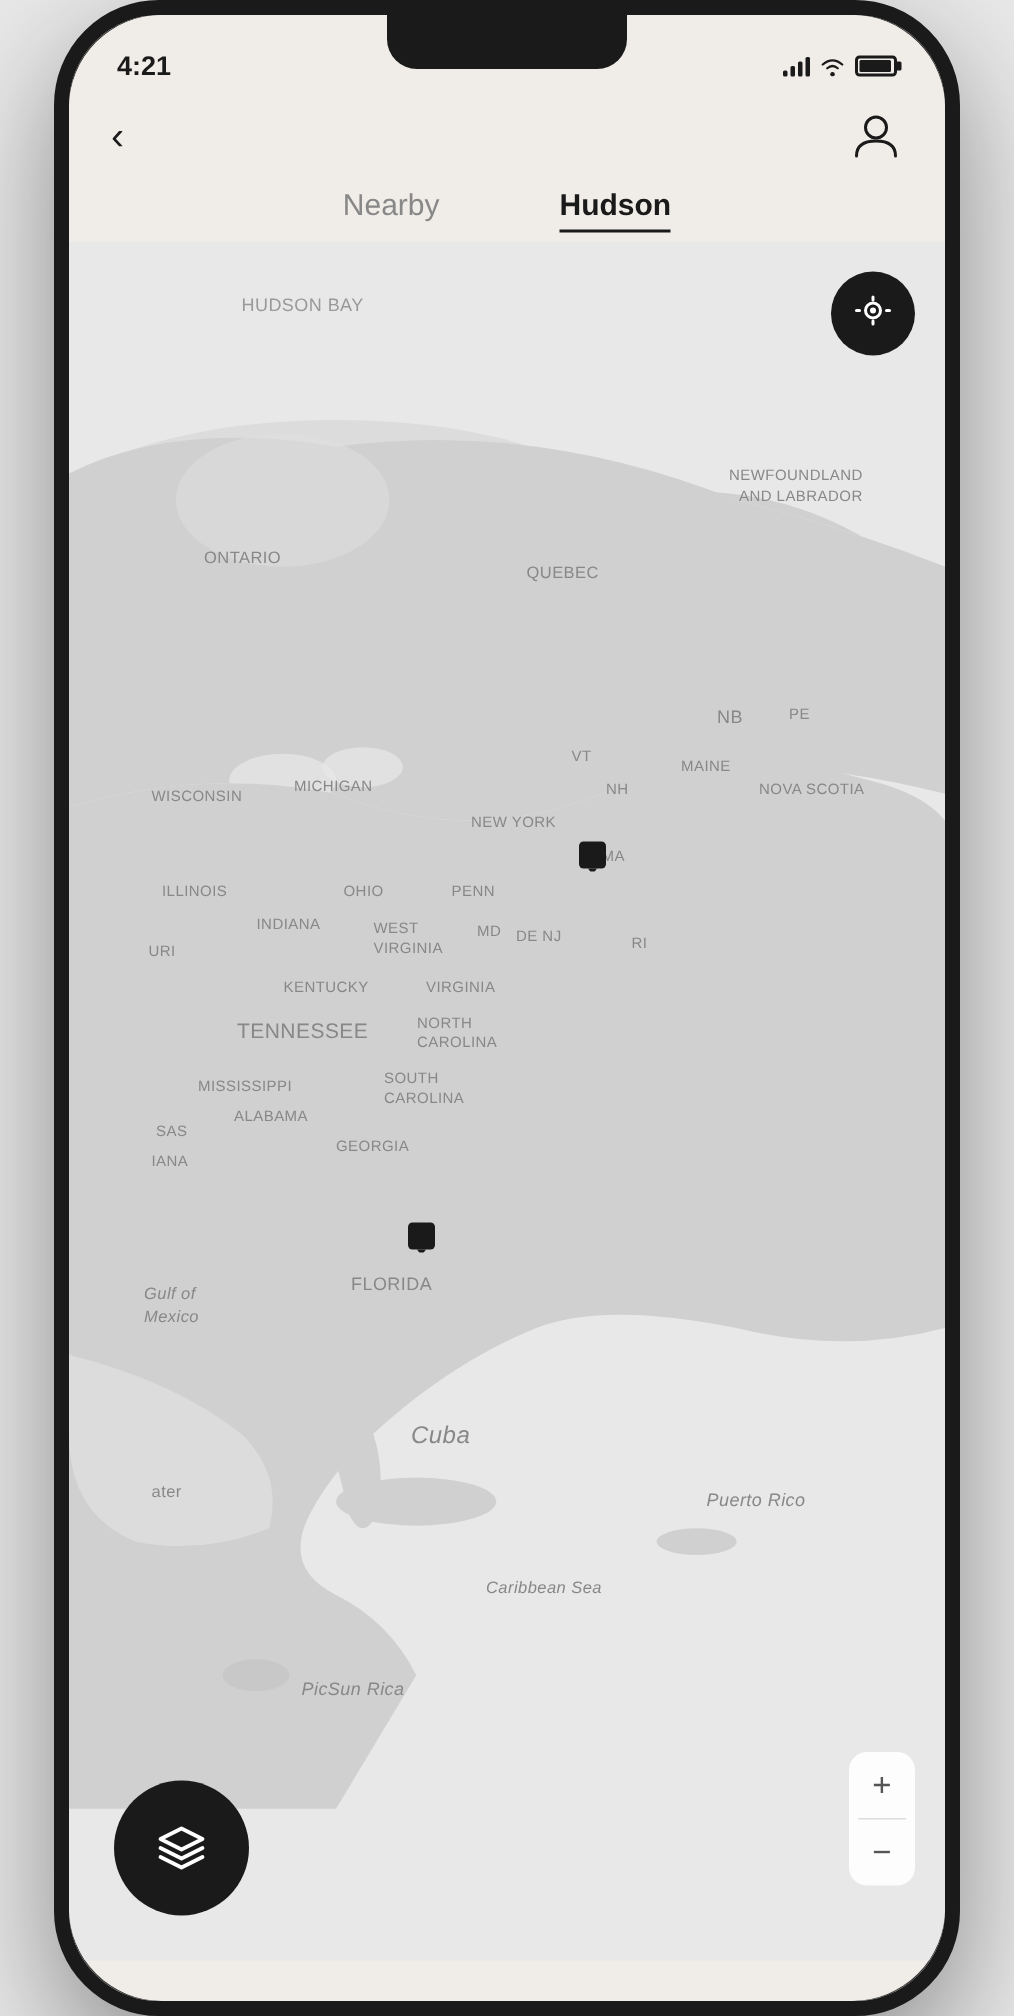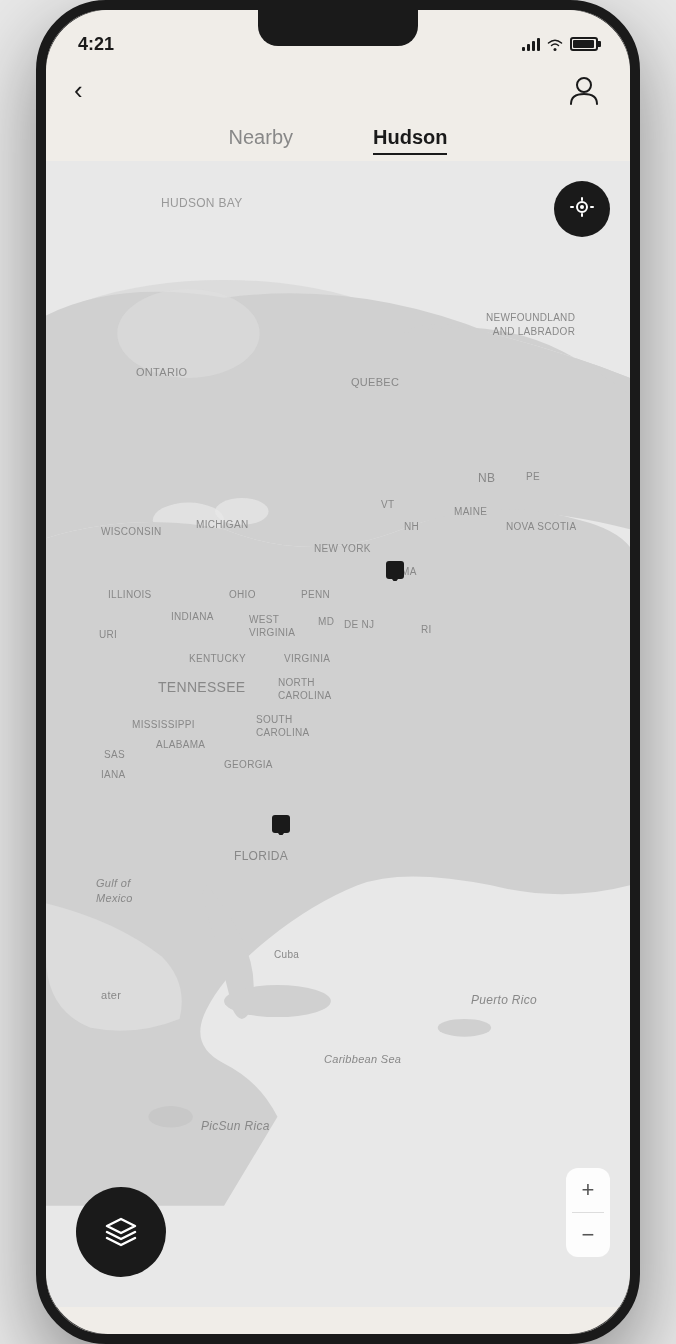--- a/index.html
+++ b/index.html
@@ -324,23 +324,23 @@
       <div class="map-label" style="top:492px; left:143px; font-size:10px;">KENTUCKY</div>
       <div class="map-label" style="top:492px; left:238px; font-size:10px;">VIRGINIA</div>
       <div class="map-label" style="top:518px; left:112px; font-size:14px;">TENNESSEE</div>
       <div class="map-label" style="top:515px; left:232px; font-size:10px; line-height:1.3;">NORTH<br>CAROLINA</div>
       <div class="map-label" style="top:543px; left:58px; font-size:10px;margin-top:45px;">SAS</div>
       <div class="map-label" style="top:558px; left:86px; font-size:10px;">MISSISSIPPI</div>
       <div class="map-label" style="top:552px; left:210px; font-size:10px; line-height:1.3;">SOUTH<br>CAROLINA</div>
       <div class="map-label" style="top:578px; left:110px; font-size:10px;">ALABAMA</div>
       <div class="map-label" style="top:598px; left:178px; font-size:10px;">GEORGIA</div>
       <div class="map-label" style="top:608px; left:55px; font-size:10px;">IANA</div>
-      <div class="map-label" style="top:695px; left:50px; font-size:11px; font-style:italic; text-transform:none; color:#888; line-height:1.4;margin-top:20px;">Gulf of<br>Mexico</div>
+      <div class="map-label" style="top:695px; left:50px; font-size:11px; font-style:italic; text-transform:none; color:#888; line-height:1.4;">Gulf of<br>Mexico</div>
       <div class="map-label" style="top:688px; left:188px; font-size:12px;">FLORIDA</div>
-      <div class="map-label" style="top:788px; left:228px; font-size:10px; text-transform:none; color:#888;text-align:right;">Cuba</div>
+      <div class="map-label" style="top:788px; left:228px; font-size:16px; font-style:italic; text-transform:none; color:#888;text-align:right;">Cuba</div>
       <div class="map-label" style="top:832px; left:425px; font-size:12px; font-style:italic; text-transform:none; color:#888;">Puerto Rico</div>
       <div class="map-label" style="top:892px; left:278px; font-size:11px; font-style:italic; text-transform:none; color:#888;">Caribbean Sea</div>
       <div class="map-label" style="top:958px; left:155px; font-size:12px; font-style:italic; text-transform:none; color:#888;">PicSun Rica</div>
       <div class="map-label" style="top:828px; left:55px; font-size:11px; text-transform:none; color:#888;">ater</div>
 
       <div style="position:absolute; top:398px; left:338px; z-index:20; cursor:pointer;">
         <svg width="22" height="22" viewBox="0 0 22 22">
           <rect x="2" y="2" width="18" height="18" rx="3" fill="#1a1a1a"></rect>
           <polygon points="8,20 14,20 11,24" fill="#1a1a1a"></polygon>
         </svg>

